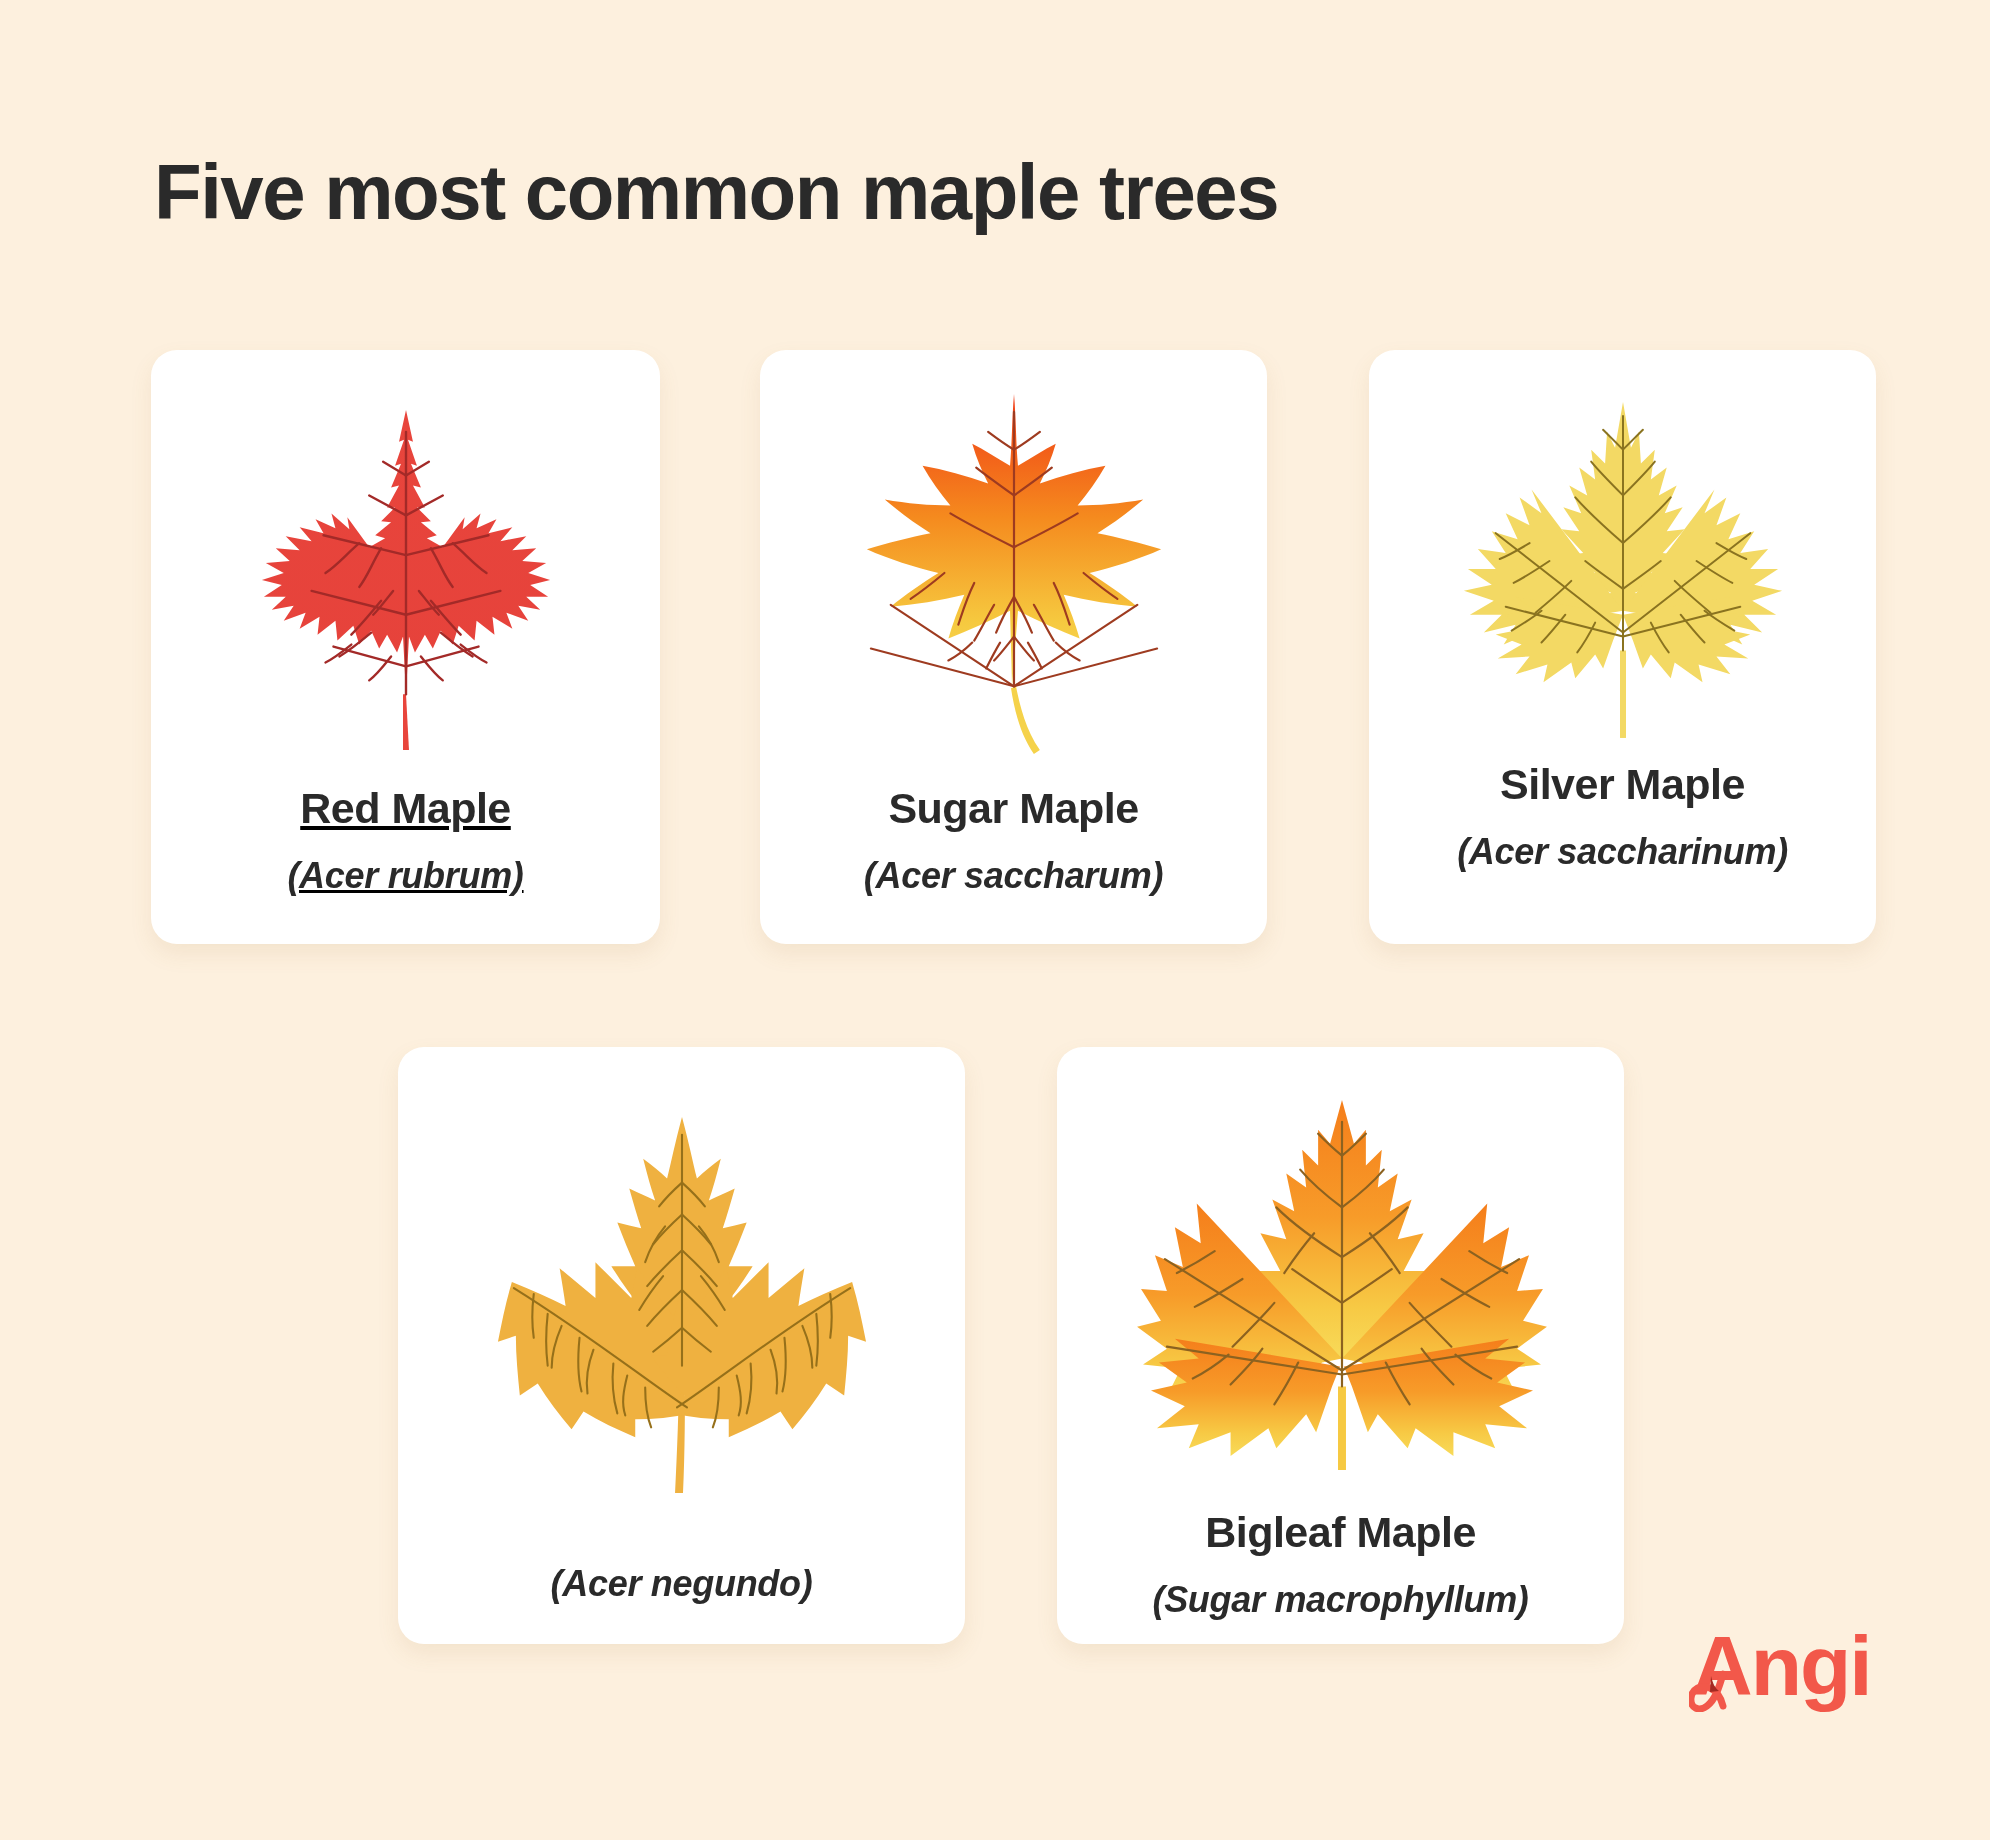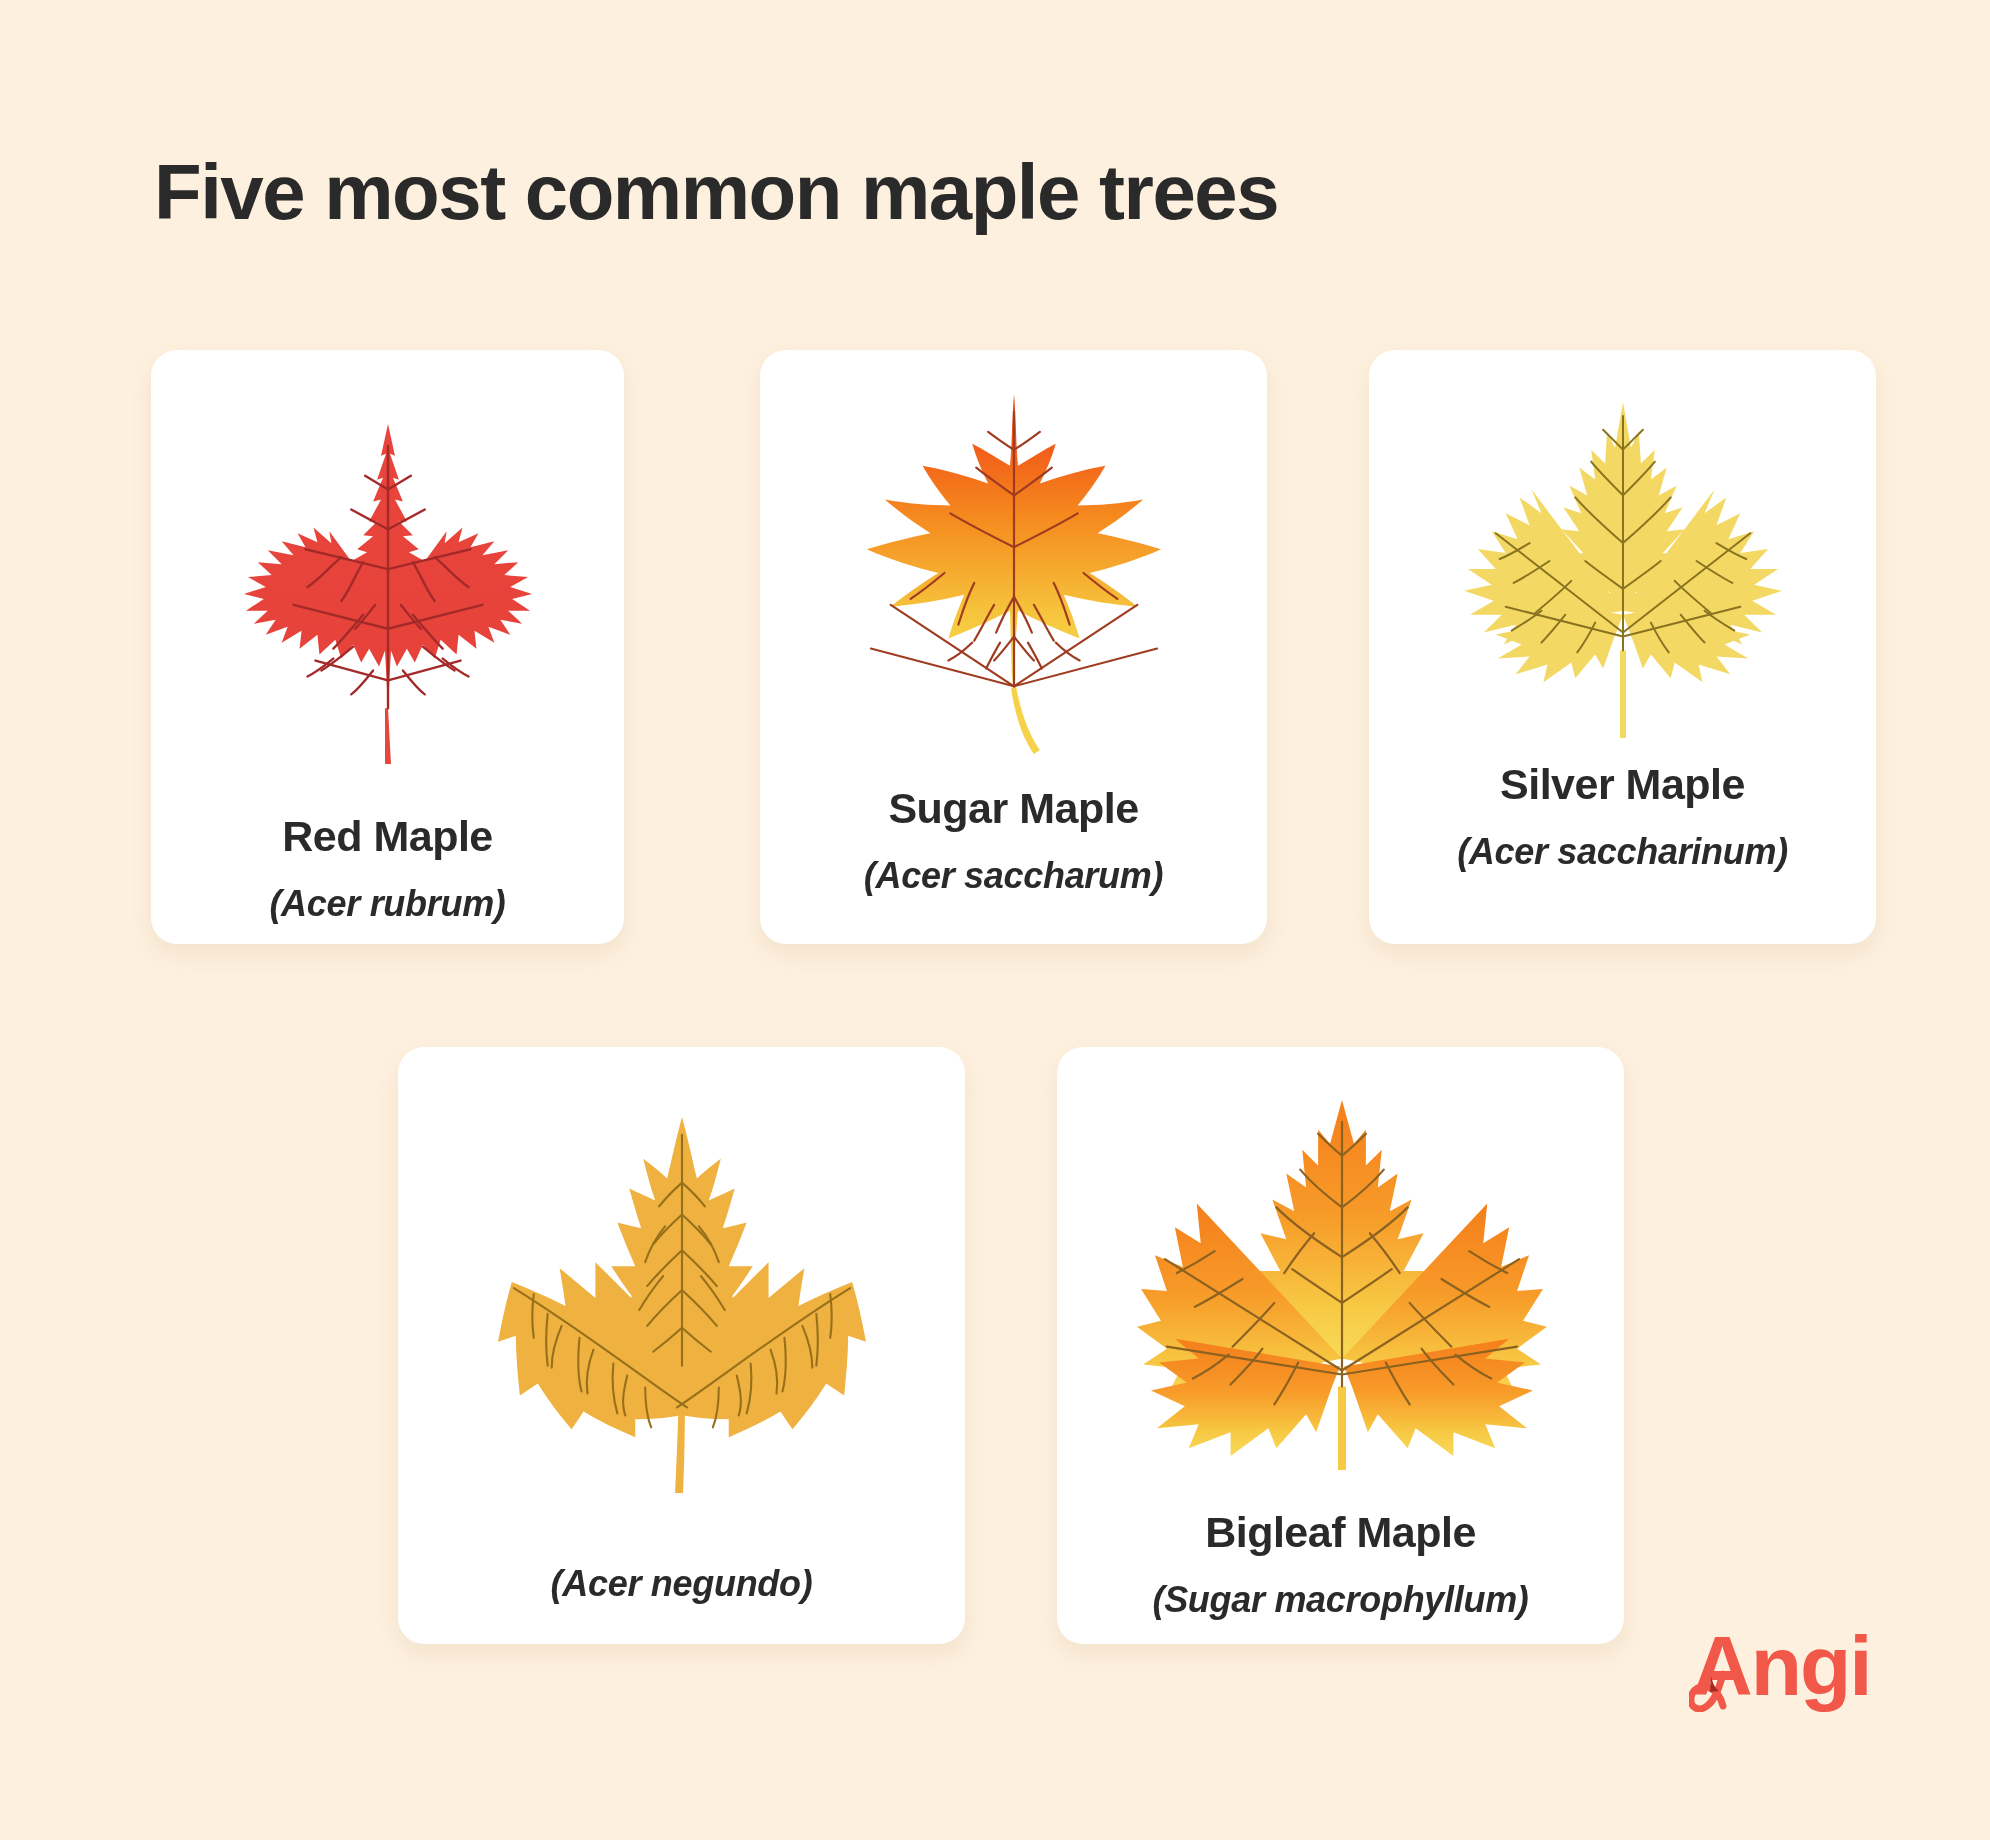--- a/index.html
+++ b/index.html
@@ -67,21 +67,21 @@
     font-style: italic;
     color: #2A2A2A;
     text-align: center;
     letter-spacing: -0.3px;
     line-height: 1.1;
     margin-top: 24px;
     white-space: nowrap;
   }
 
   
-  #card-red    { left: 151px;  top: 350px;  width: 473px; height: 594px; padding-bottom: 20px; }
+  #card-red    { left: 151px;  top: 350px;  width: 509px; height: 594px; padding-bottom: 48px; text-decoration: underline; }
   #card-sugar  { left: 760px;  top: 350px;  width: 507px; height: 594px; padding-bottom: 48px; }
   #card-silver { left: 1369px; top: 350px;  width: 507px; height: 594px; padding-bottom: 72px; }
   
   #card-box    { left: 398px;  top: 1047px; width: 567px; height: 597px; padding-bottom: 40px; }
   #card-big    { left: 1057px; top: 1047px; width: 567px; height: 597px; padding-bottom: 24px; }
 
   #card-red .leaf-wrap    { padding-top: 14px; }
   #card-sugar .leaf-wrap  { padding-top: 10px; }
   #card-silver .leaf-wrap { padding-top: 14px; }
   #card-box .leaf-wrap    { padding-top: 8px; }

